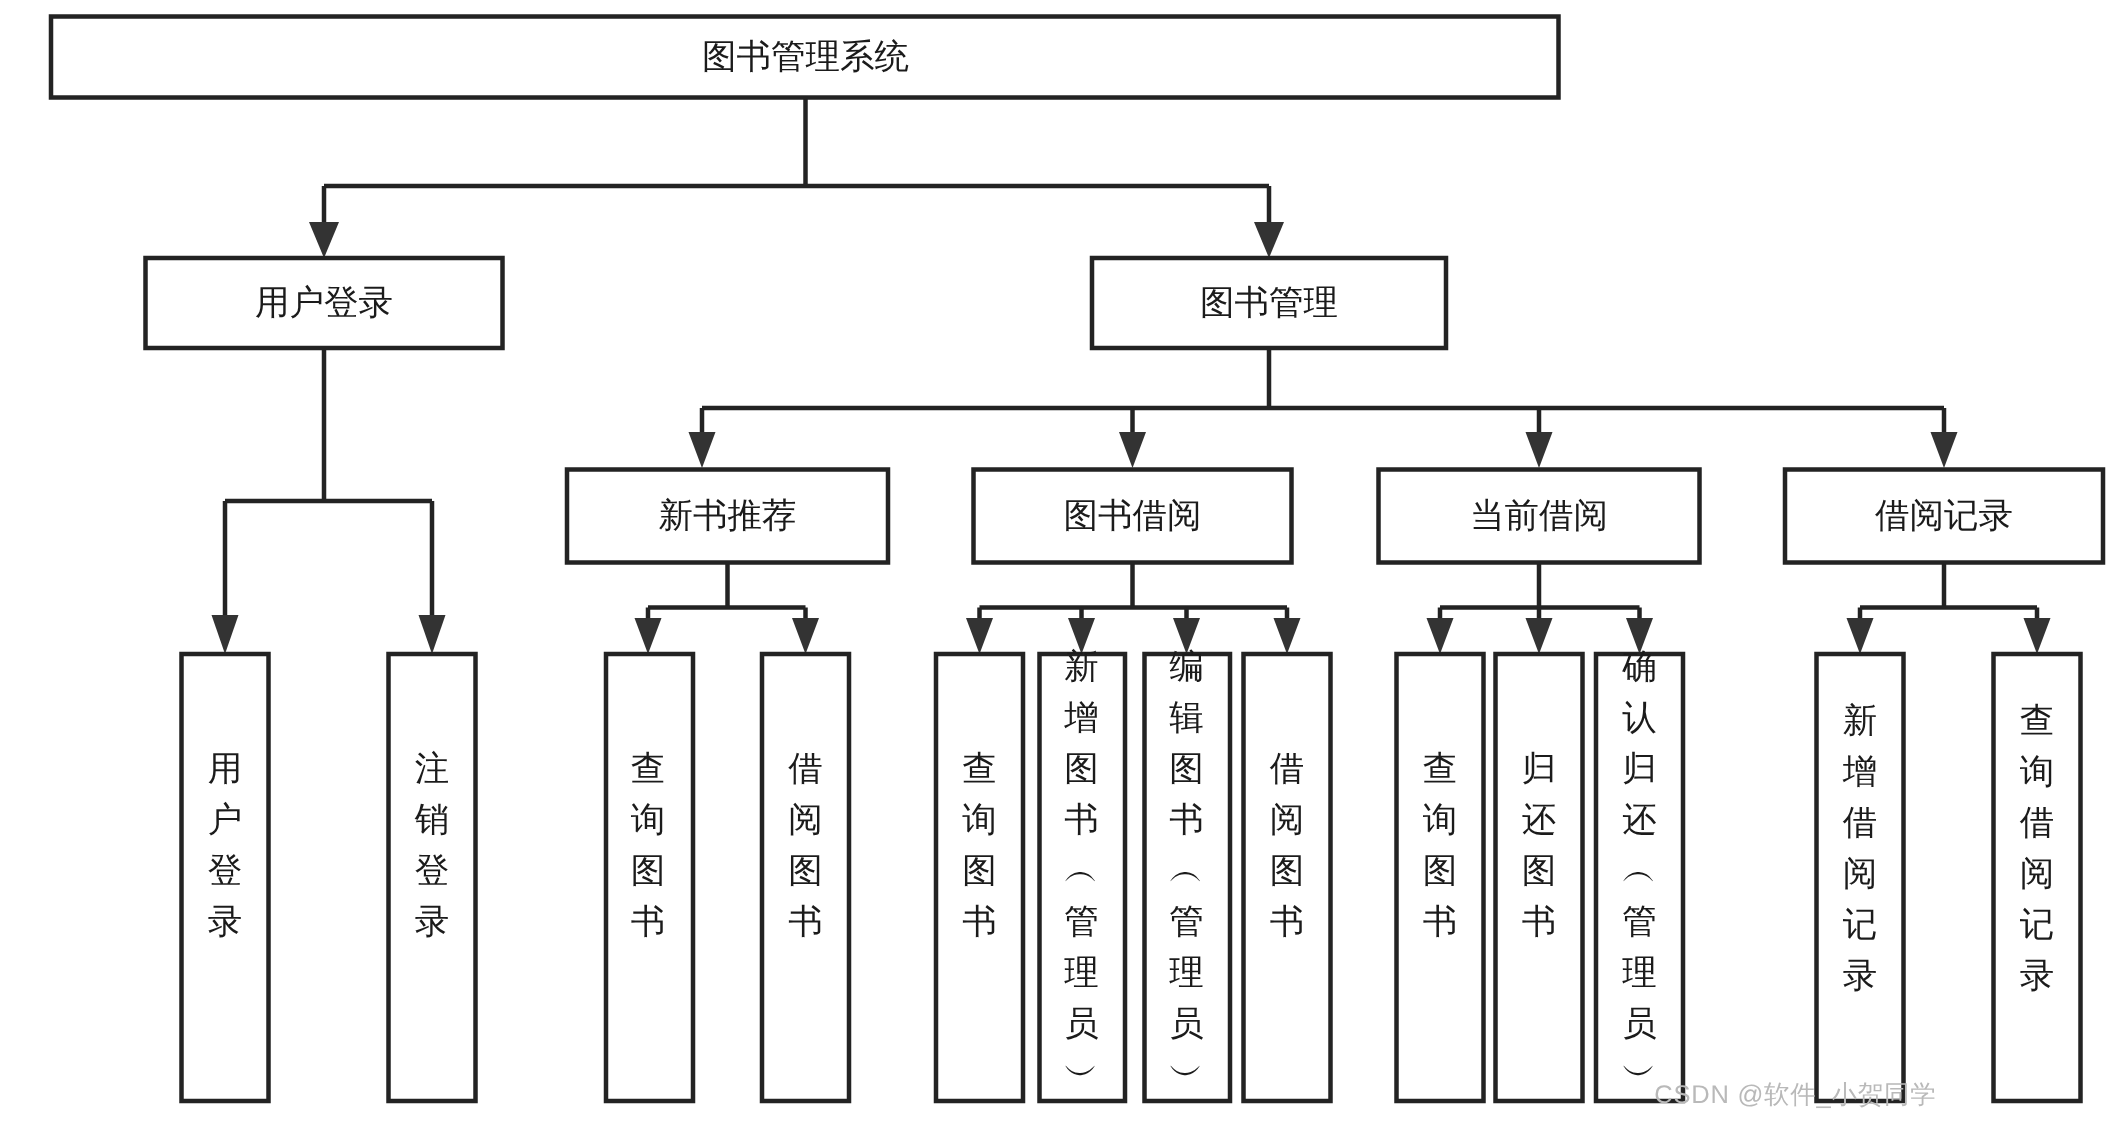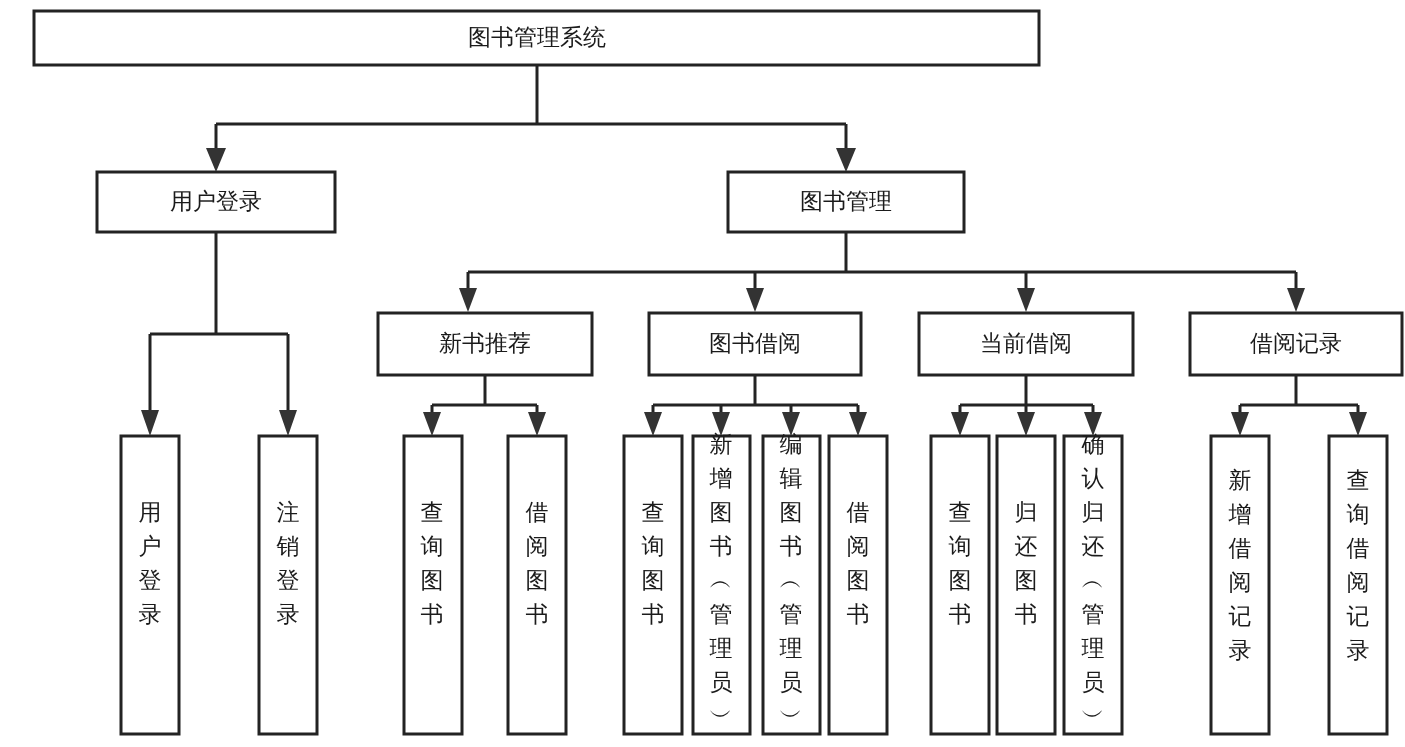--- a/index.html
+++ b/index.html
@@ -215,13 +215,14 @@
     <g>
       <rect class="node-rect" x="1195" y="436" width="58" height="298"></rect>
       <text class="node-label-vert" x="1224" y="488"><tspan x="1224" dy="0">新</tspan><tspan x="1224" dy="34">增</tspan><tspan x="1224" dy="34">借</tspan><tspan x="1224" dy="34">阅</tspan><tspan x="1224" dy="34">记</tspan><tspan x="1224" dy="34">录</tspan></text>
     </g>
     <g>
       <rect class="node-rect" x="1313" y="436" width="58" height="298"></rect>
       <text class="node-label-vert" x="1342" y="488"><tspan x="1342" dy="0">查</tspan><tspan x="1342" dy="34">询</tspan><tspan x="1342" dy="34">借</tspan><tspan x="1342" dy="34">阅</tspan><tspan x="1342" dy="34">记</tspan><tspan x="1342" dy="34">录</tspan></text>
     </g>
   </svg>
 
+  <div class="watermark">CSDN @软件_小贺同学</div>
 </div>
 
 </body></html>

